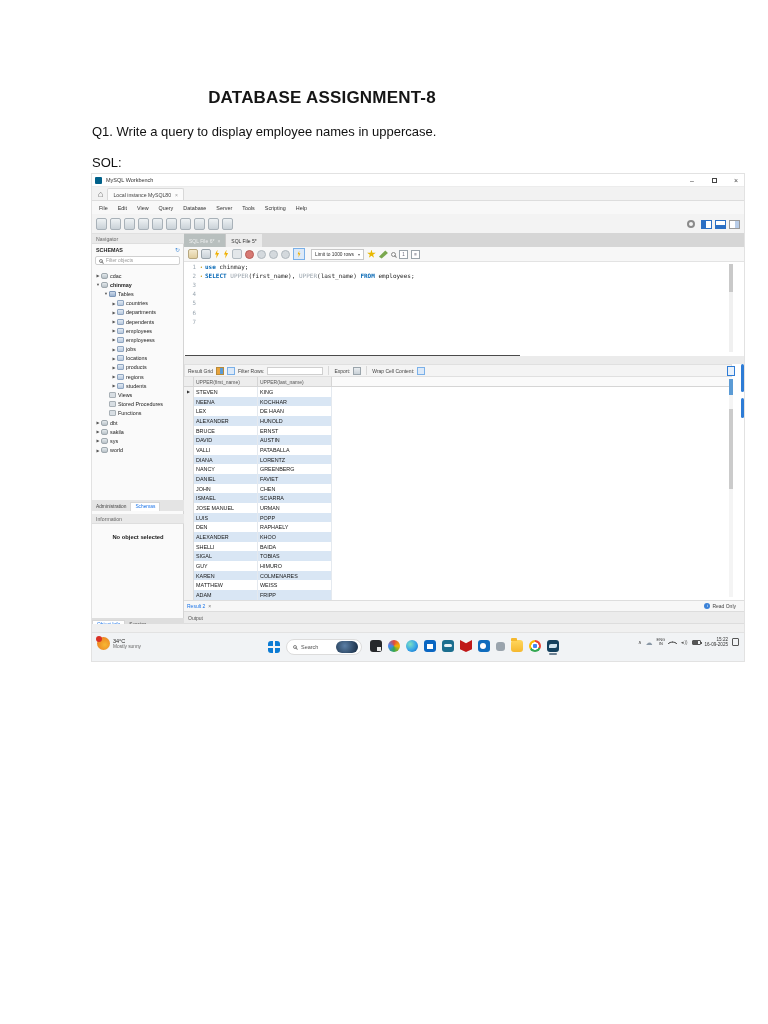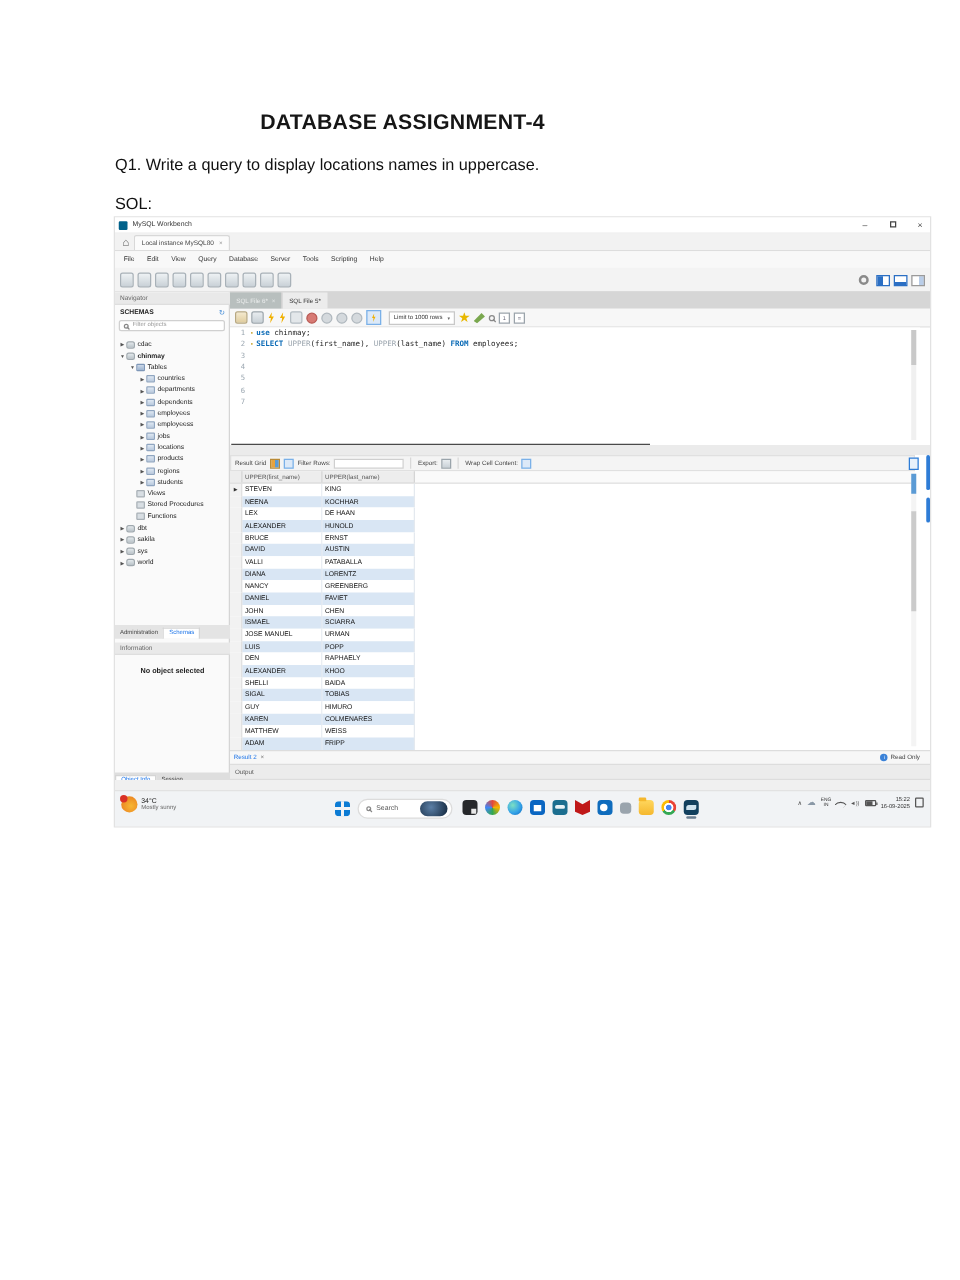--- a/index.html
+++ b/index.html
@@ -184,22 +184,22 @@
   .tr-vol { font-size:4.5px; color:#555; }
   .tr-bat { width:9px; height:5px; border:1px solid #555; border-radius:1px; position:relative; }
   .tr-bat::before { content:""; position:absolute; left:0; top:0; bottom:0; width:5px; background:#555; }
   .tr-bat::after { content:""; position:absolute; right:-2px; top:1px; width:1px; height:2px; background:#555; }
   .tr-clock { font-size:4.6px; line-height:5.4px; text-align:right; color:#333; }
   .tr-notif { width:7px; height:8px; border:1px solid #555; border-radius:1px; }
 </style>
 </head>
 <body>
 
-<div class="abs doc-title">DATABASE ASSIGNMENT-4</div>
-<div class="abs doc-q">Q1. Write a query to display locations names in uppercase.</div>
+<div class="abs doc-title">DATABASE ASSIGNMENT-8</div>
+<div class="abs doc-q">Q1. Write a query to display employee names in uppercase.</div>
 <div class="abs doc-sol">SOL:</div>
 
 <div class="abs shot">
 
   <div class="abs titlebar">
     <div class="wb-logo"></div>
     <div class="wb-title">MySQL Workbench</div>
     <div class="win-ctrls">
       <span>–</span>
       <span><i class="win-max"></i></span>

